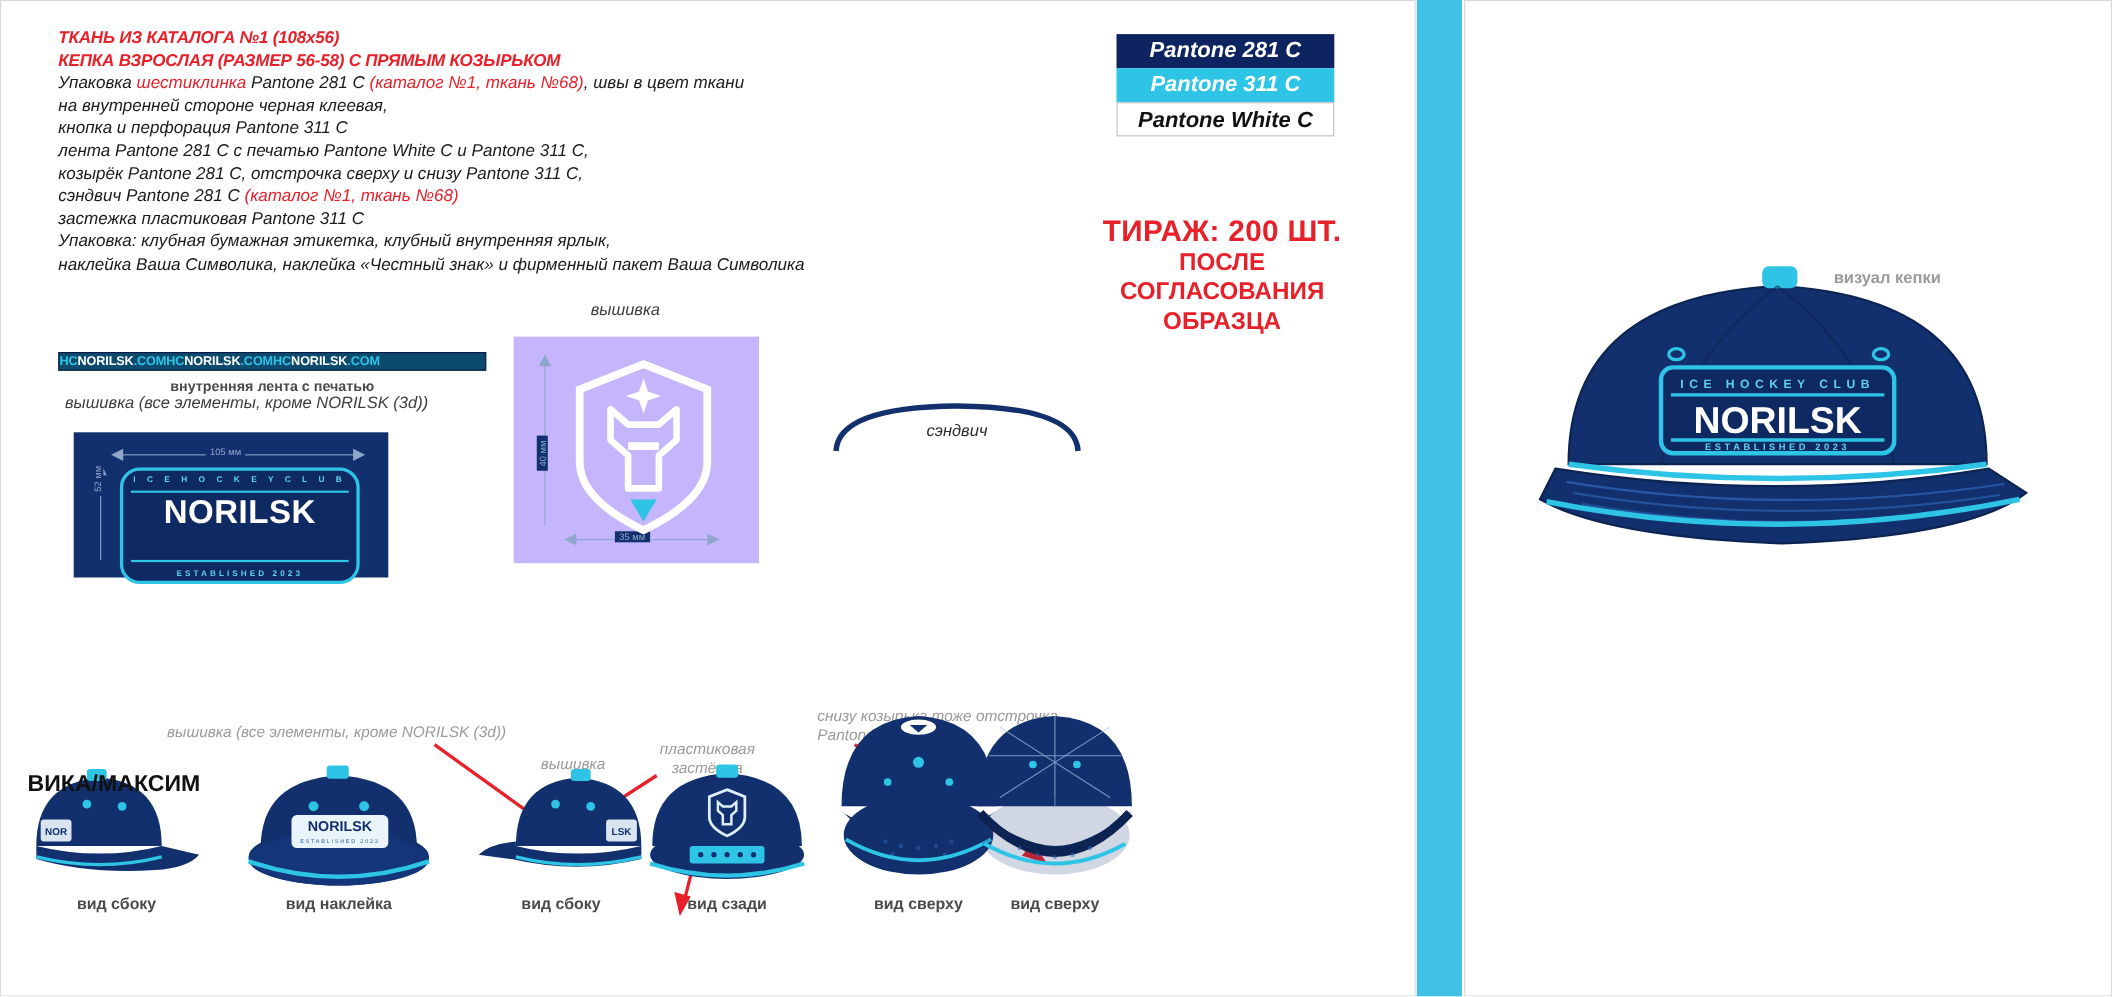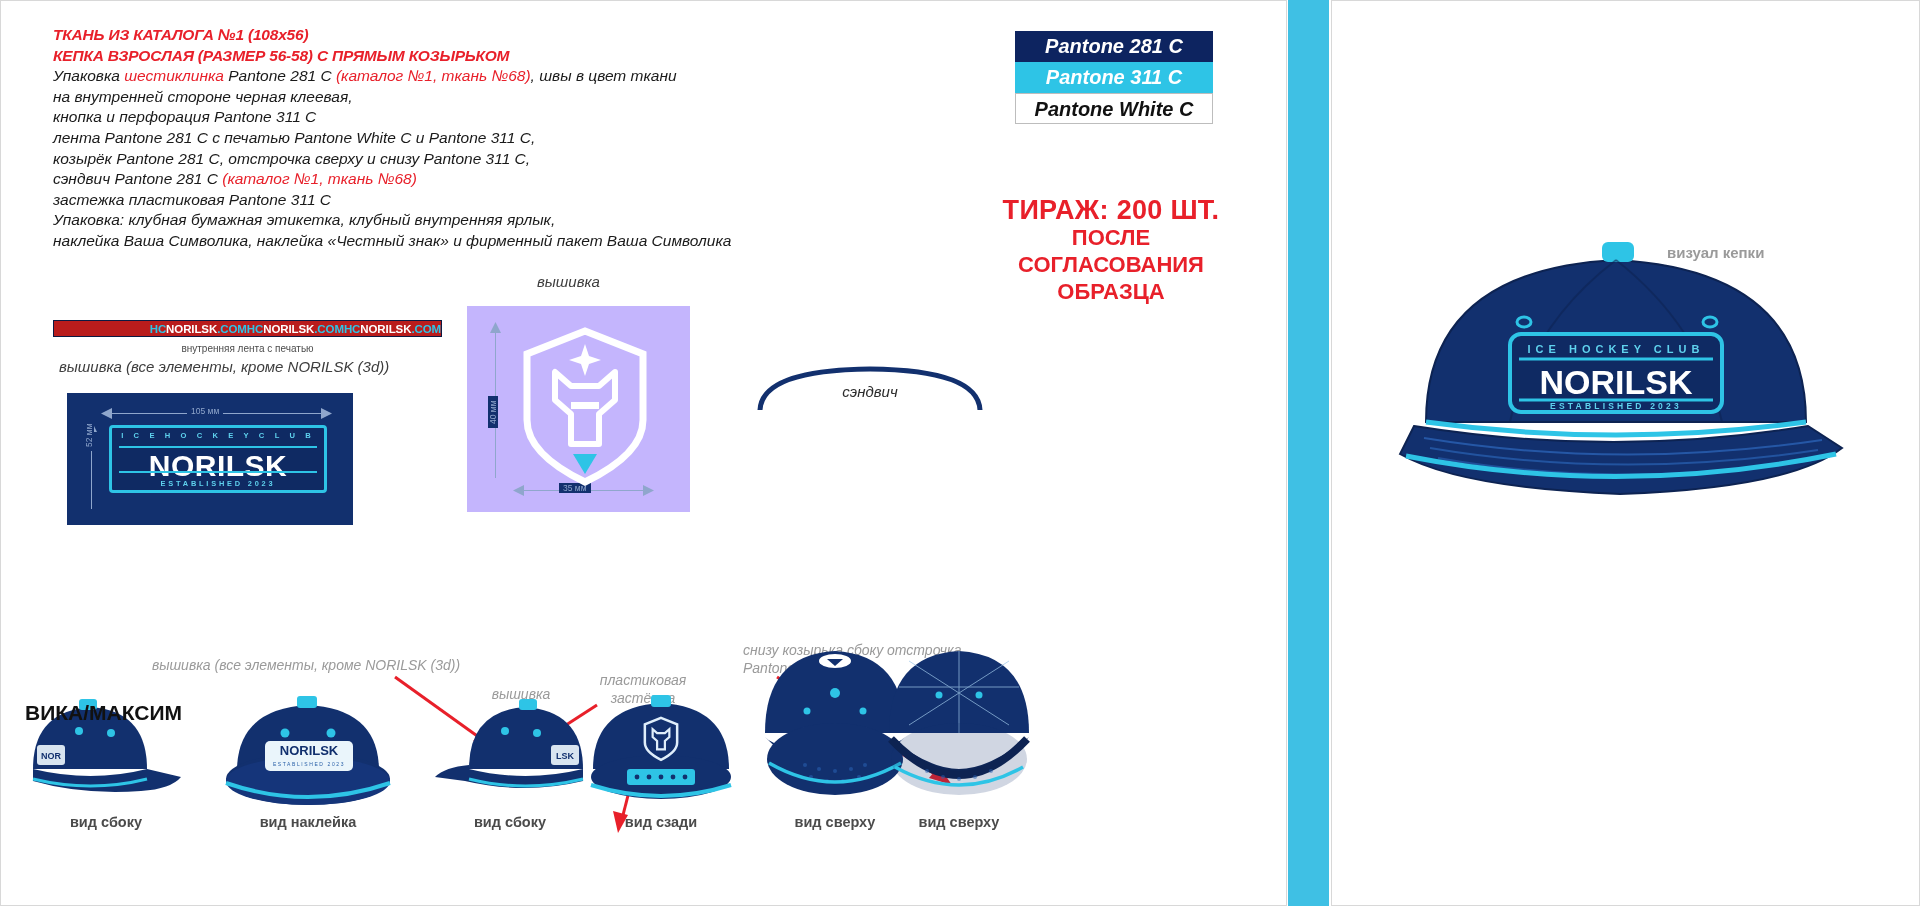--- a/index.html
+++ b/index.html
@@ -24,33 +24,33 @@
   .pt-311{background:#2ec4e6;color:#ffffff;}
   .pt-white{background:#ffffff;color:#111111;border:1px solid #bdbdbd;}
 
   
   .tiraj{position:absolute;left:960px;top:196px;width:300px;text-align:center;color:#e8202a;font-weight:bold;line-height:27px;}
   .tiraj .big{font-size:27px;display:block;letter-spacing:.3px;}
   .tiraj .sm{font-size:22px;display:block;}
 
   
   .tape-wrap{position:absolute;left:52px;top:319px;}
-  .tape{width:389px;height:17px;background:#b91c1c;border:1px solid #0b1a42;box-sizing:border-box;display:flex;align-items:center;justify-content:flex-end;overflow:hidden;}
+  .tape{width:389px;height:17px;background:#0c4a6e;border:1px solid #0b1a42;box-sizing:border-box;display:flex;align-items:center;justify-content:flex-start;overflow:hidden;}
   .tape span{font-size:11.5px;font-weight:bold;letter-spacing:-.1px;white-space:nowrap;}
   .hc{color:#2ec4e6;}
   .nor{color:#ffffff;}
   .com{color:#2ec4e6;}
-  .tape-cap{width:389px;text-align:center;font-size:10px;font-weight:normal;color:#4b4b4b;margin-top:6px;}
+  .tape-cap{width:389px;text-align:center;font-size:13px;font-weight:bold;color:#4b4b4b;margin-top:6px;}
 
   
   .cap-it{position:absolute;font-style:italic;font-size:15px;color:#3d3d3d;}
 
   
   .patch-panel{position:absolute;left:66px;top:392px;width:286px;height:132px;background:#12306e;}
-  .bdg{position:absolute;left:42px;top:32px;width:218px;height:68px;border:3px solid #2ec4e6;border-radius:4px;background:#0f2a63;box-sizing:border-box;}
+  .bdg{position:absolute;left:42px;top:32px;width:218px;height:106px;border:3px solid #2ec4e6;border-radius:18px;background:#0f2a63;box-sizing:border-box;}
   .bdg .ihc{position:absolute;left:0;right:0;top:3px;text-align:center;font-size:7.6px;font-weight:bold;letter-spacing:4.1px;color:#5fd2ee;}
   .bdg .rule{position:absolute;left:7px;right:7px;top:18px;height:2px;background:#2ec4e6;}
   .bdg .nm{position:absolute;left:0;right:0;top:21px;text-align:center;font-size:30px;font-weight:bold;letter-spacing:.5px;color:#ffffff;line-height:34px;}
   .bdg .rule2{position:absolute;left:7px;right:7px;bottom:17px;height:2px;background:#2ec4e6;}
   .bdg .est{position:absolute;left:0;right:0;bottom:2px;text-align:center;font-size:7.4px;font-weight:bold;letter-spacing:2.8px;color:#5fd2ee;}
   .dimlbl{position:absolute;color:#8fa6cc;font-size:8.5px;}
   .dimline{position:absolute;background:#8fa6cc;}
 
   
   .bear-panel{position:absolute;left:466px;top:305px;width:223px;height:206px;background:#c4b5fd;}
@@ -173,21 +173,21 @@
     </svg>
     <div class="sand-cap">сэндвич</div>
 
     <div class="anno" style="left:145px;top:655px;width:320px;">вышивка (все элементы, кроме NORILSK (3d))</div>
     <div class="anno" style="left:472px;top:684px;width:96px;">вышивка</div>
     <div class="anno" style="left:582px;top:670px;width:120px;font-style:italic;">
       <span>пластиковая</span><br>
       <span>застёжка</span>
     </div>
     <div class="anno" style="left:742px;top:640px;width:290px;text-align:left;">
-      <span>снизу козырька сбоку отстрочка,</span><br>
+      <span>снизу козырька тоже отстрочка,</span><br>
       <span>Pantone 311 C</span>
     </div>
 
     <svg style="position:absolute;left:390px;top:672px;" width="120" height="84">
       <line x1="4" y1="4" x2="96" y2="70" stroke="#e8202a" stroke-width="3"></line>
       <polygon points="104,77 82,68 94,57" fill="#e8202a"></polygon>
     </svg>
     <svg style="position:absolute;left:512px;top:700px;" width="90" height="62">
       <line x1="84" y1="4" x2="16" y2="48" stroke="#e8202a" stroke-width="3"></line>
       <polygon points="7,54 22,38 29,50" fill="#e8202a"></polygon>

